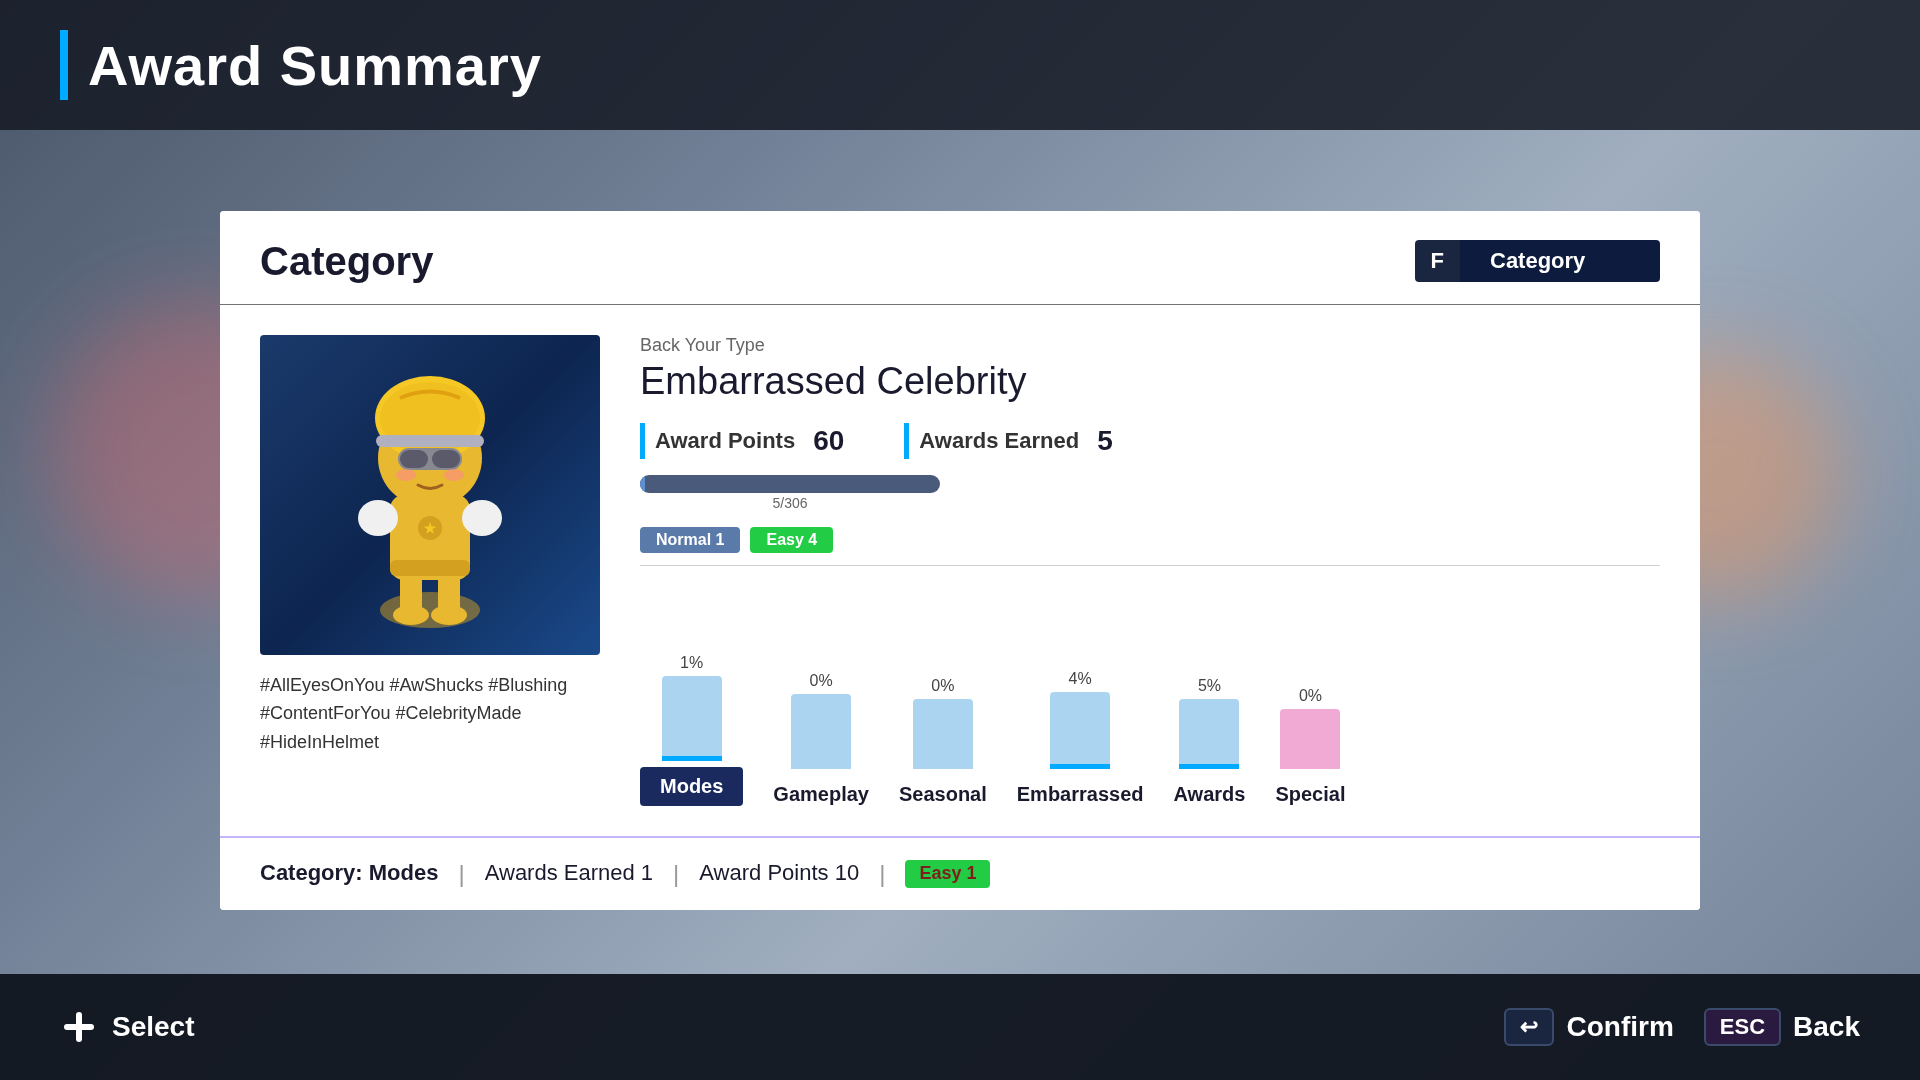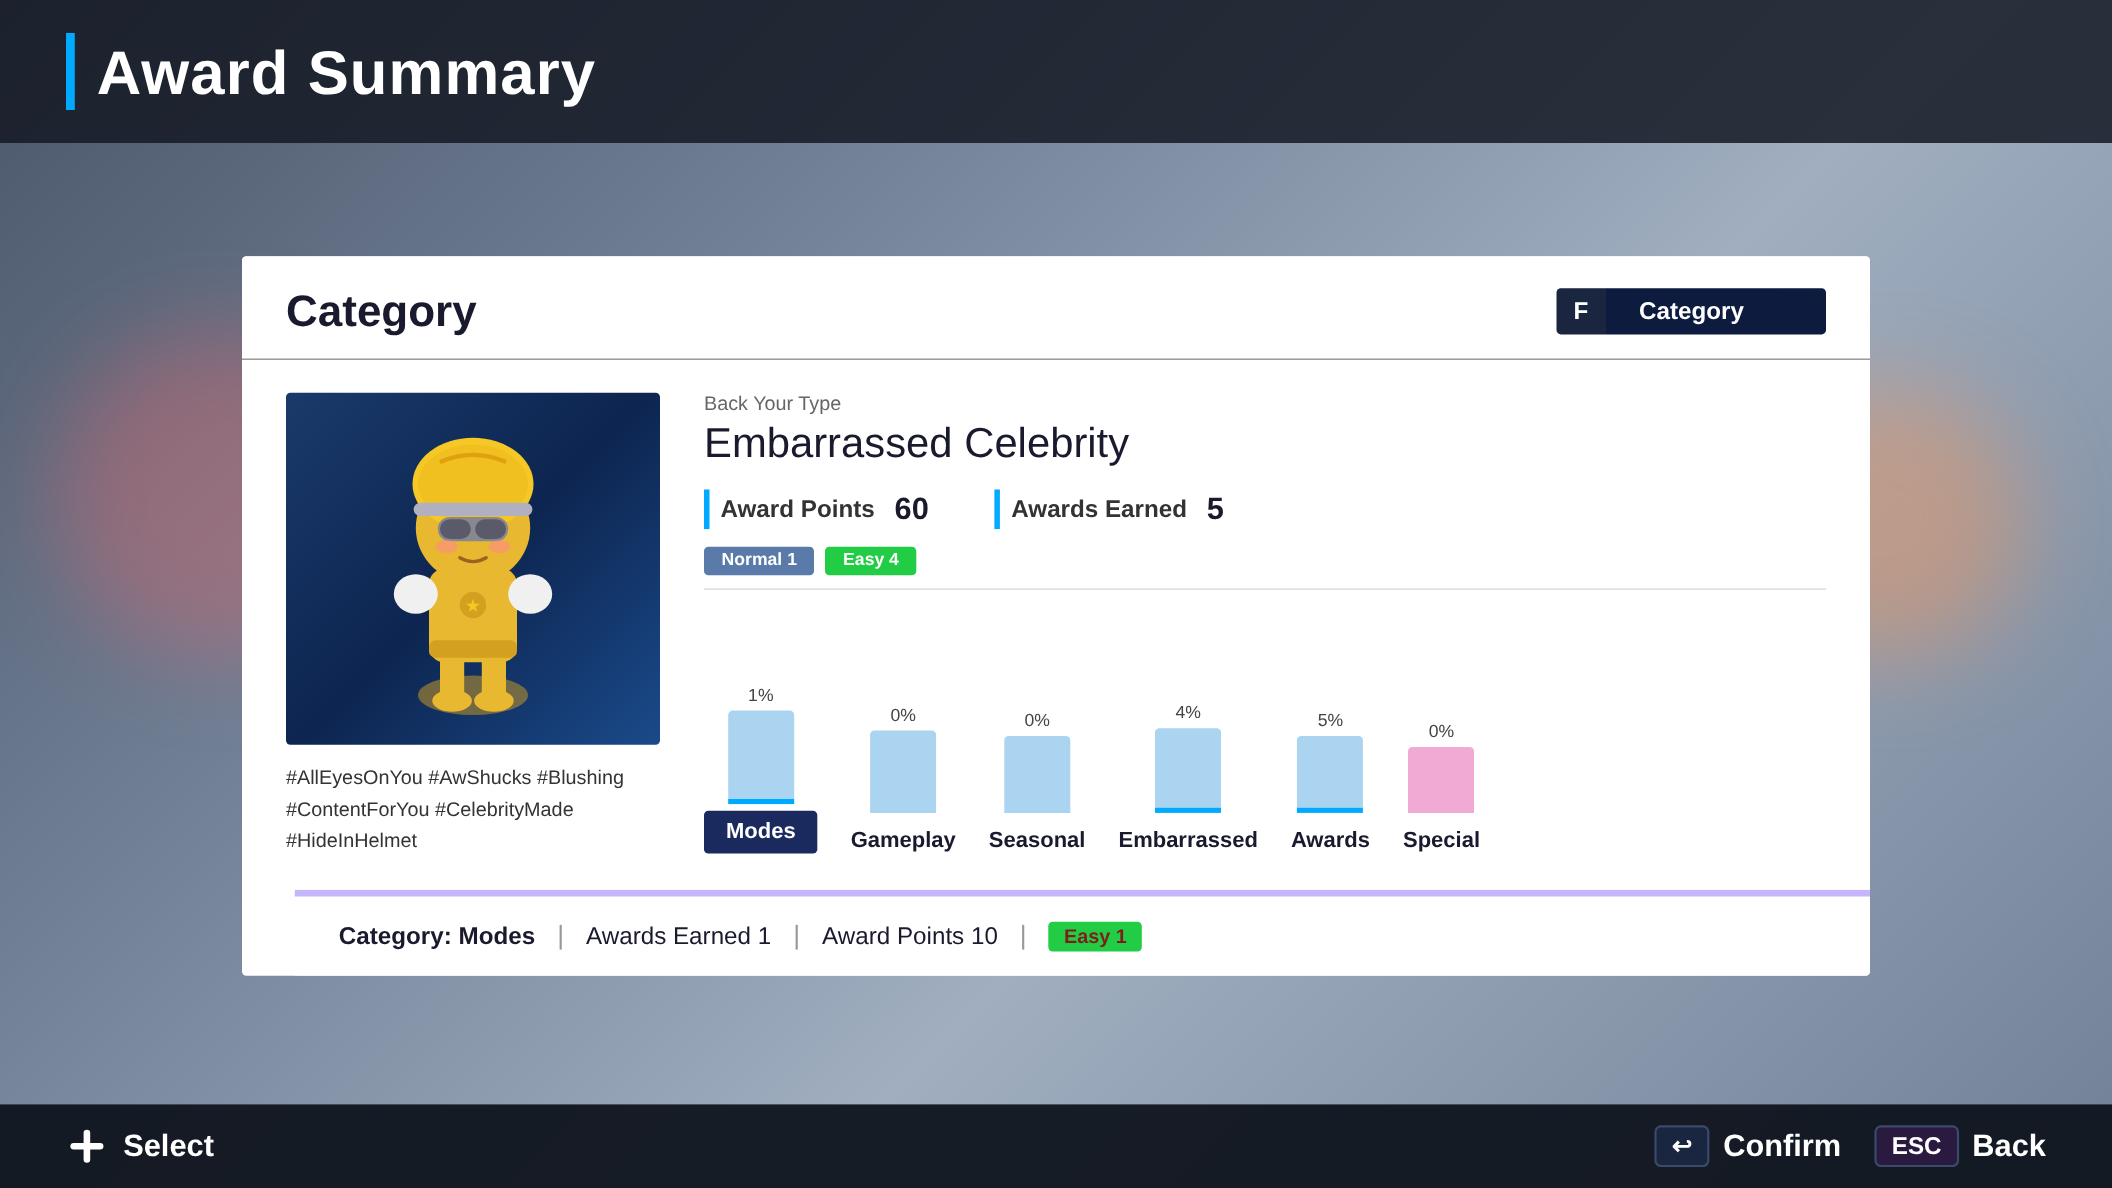--- a/index.html
+++ b/index.html
@@ -48,21 +48,21 @@
       color: #ffffff;
       letter-spacing: 1px;
     }
 
     
     .bottom-bar {
       position: absolute;
       bottom: 0;
       left: 0;
       right: 0;
-      height: 76px;
+      height: 106px;
       background: rgba(15, 20, 30, 0.95);
       z-index: 1;
       display: flex;
       align-items: center;
       justify-content: space-between;
       padding: 0 60px;
     }
 
     .bottom-action {
       display: flex;
@@ -380,27 +380,25 @@
     .bar-label-btn {
       font-size: 20px;
       font-weight: 600;
       color: #1a1a2e;
       padding: 8px 20px;
     }
 
     
     .footer-stats {
       background: #ffffff;
-      border-top: 6px solid #c4b5fd;
+      border-top: 2px solid #c4b5fd;
       padding: 22px 40px;
       display: flex;
-      align-items: center;
       gap: 20px;
       font-size: 22px;
-      margin-left: 48px;
     }
 
     .footer-stat-main {
       font-weight: 700;
       color: #1a1a2e;
     }
 
     .footer-sep {
       color: #999;
       font-size: 24px;
@@ -534,20 +532,26 @@
             <span class="stat-label">Award Points</span>
             <span class="stat-value">60</span>
           </div>
           <div class="stat-item">
             <div class="stat-accent"></div>
             <span class="stat-label">Awards Earned</span>
             <span class="stat-value">5</span>
           </div>
         </div>
 
+        <div class="progress-container">
+          <div class="progress-bar-bg">
+            <div class="progress-bar-fill" style="width: 1.6%;"></div>
+          </div>
+          <div class="progress-label">5/306</div>
+        </div>
 
         <div class="badges-row">
           <span class="badge badge-normal">Normal 1</span>
           <span class="badge badge-easy">Easy 4</span>
         </div>
 
         <div class="chart-divider"></div>
 
         <div class="bar-chart" id="bar-chart-container">
         <div class="bar-col active">

